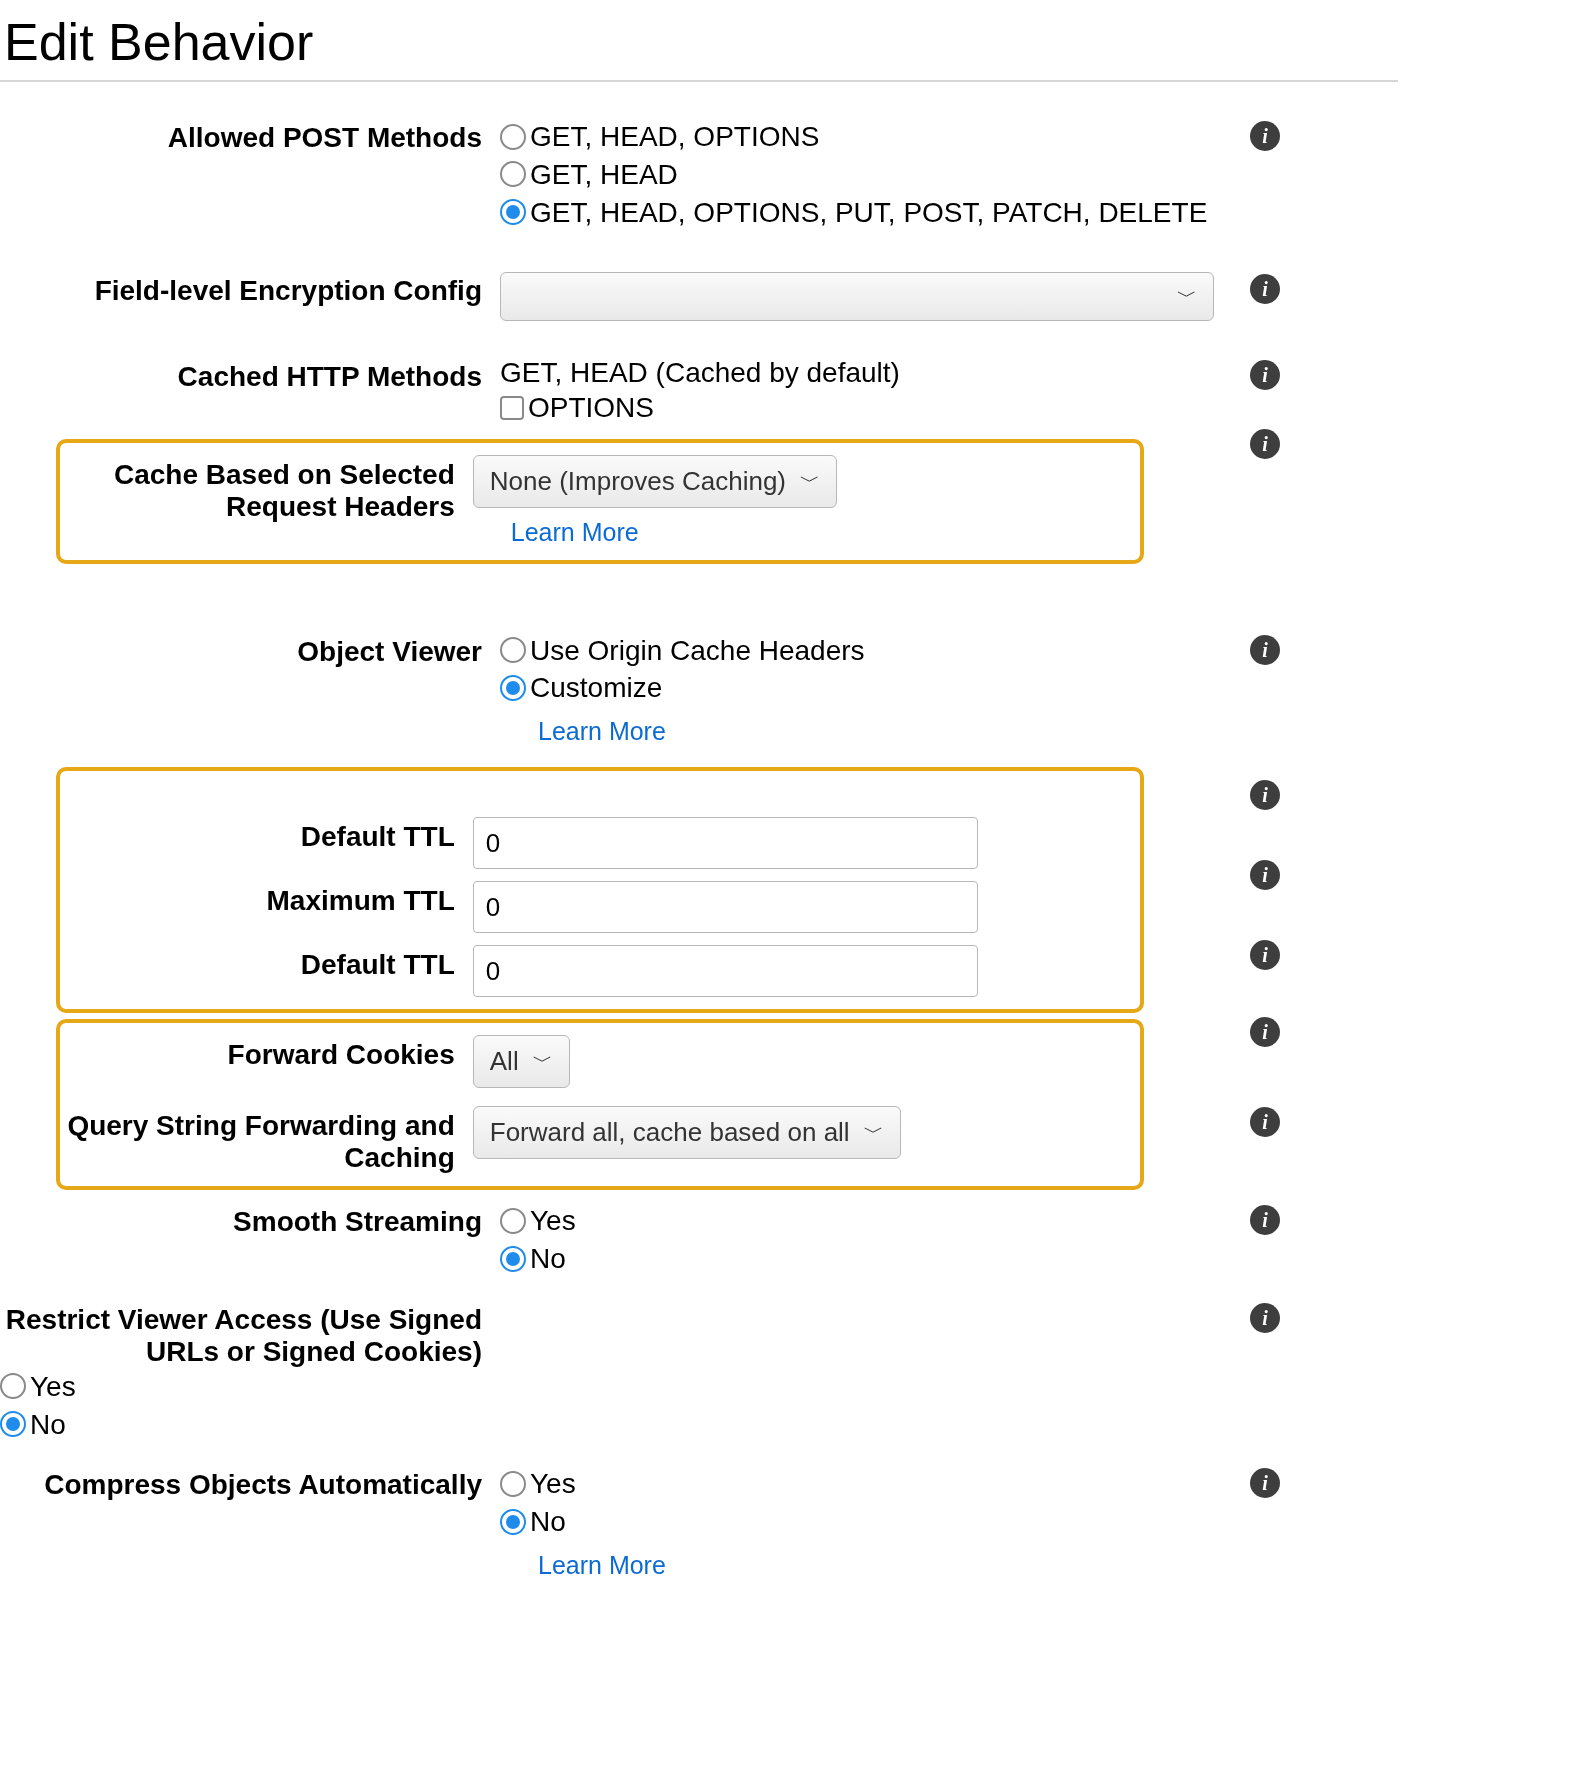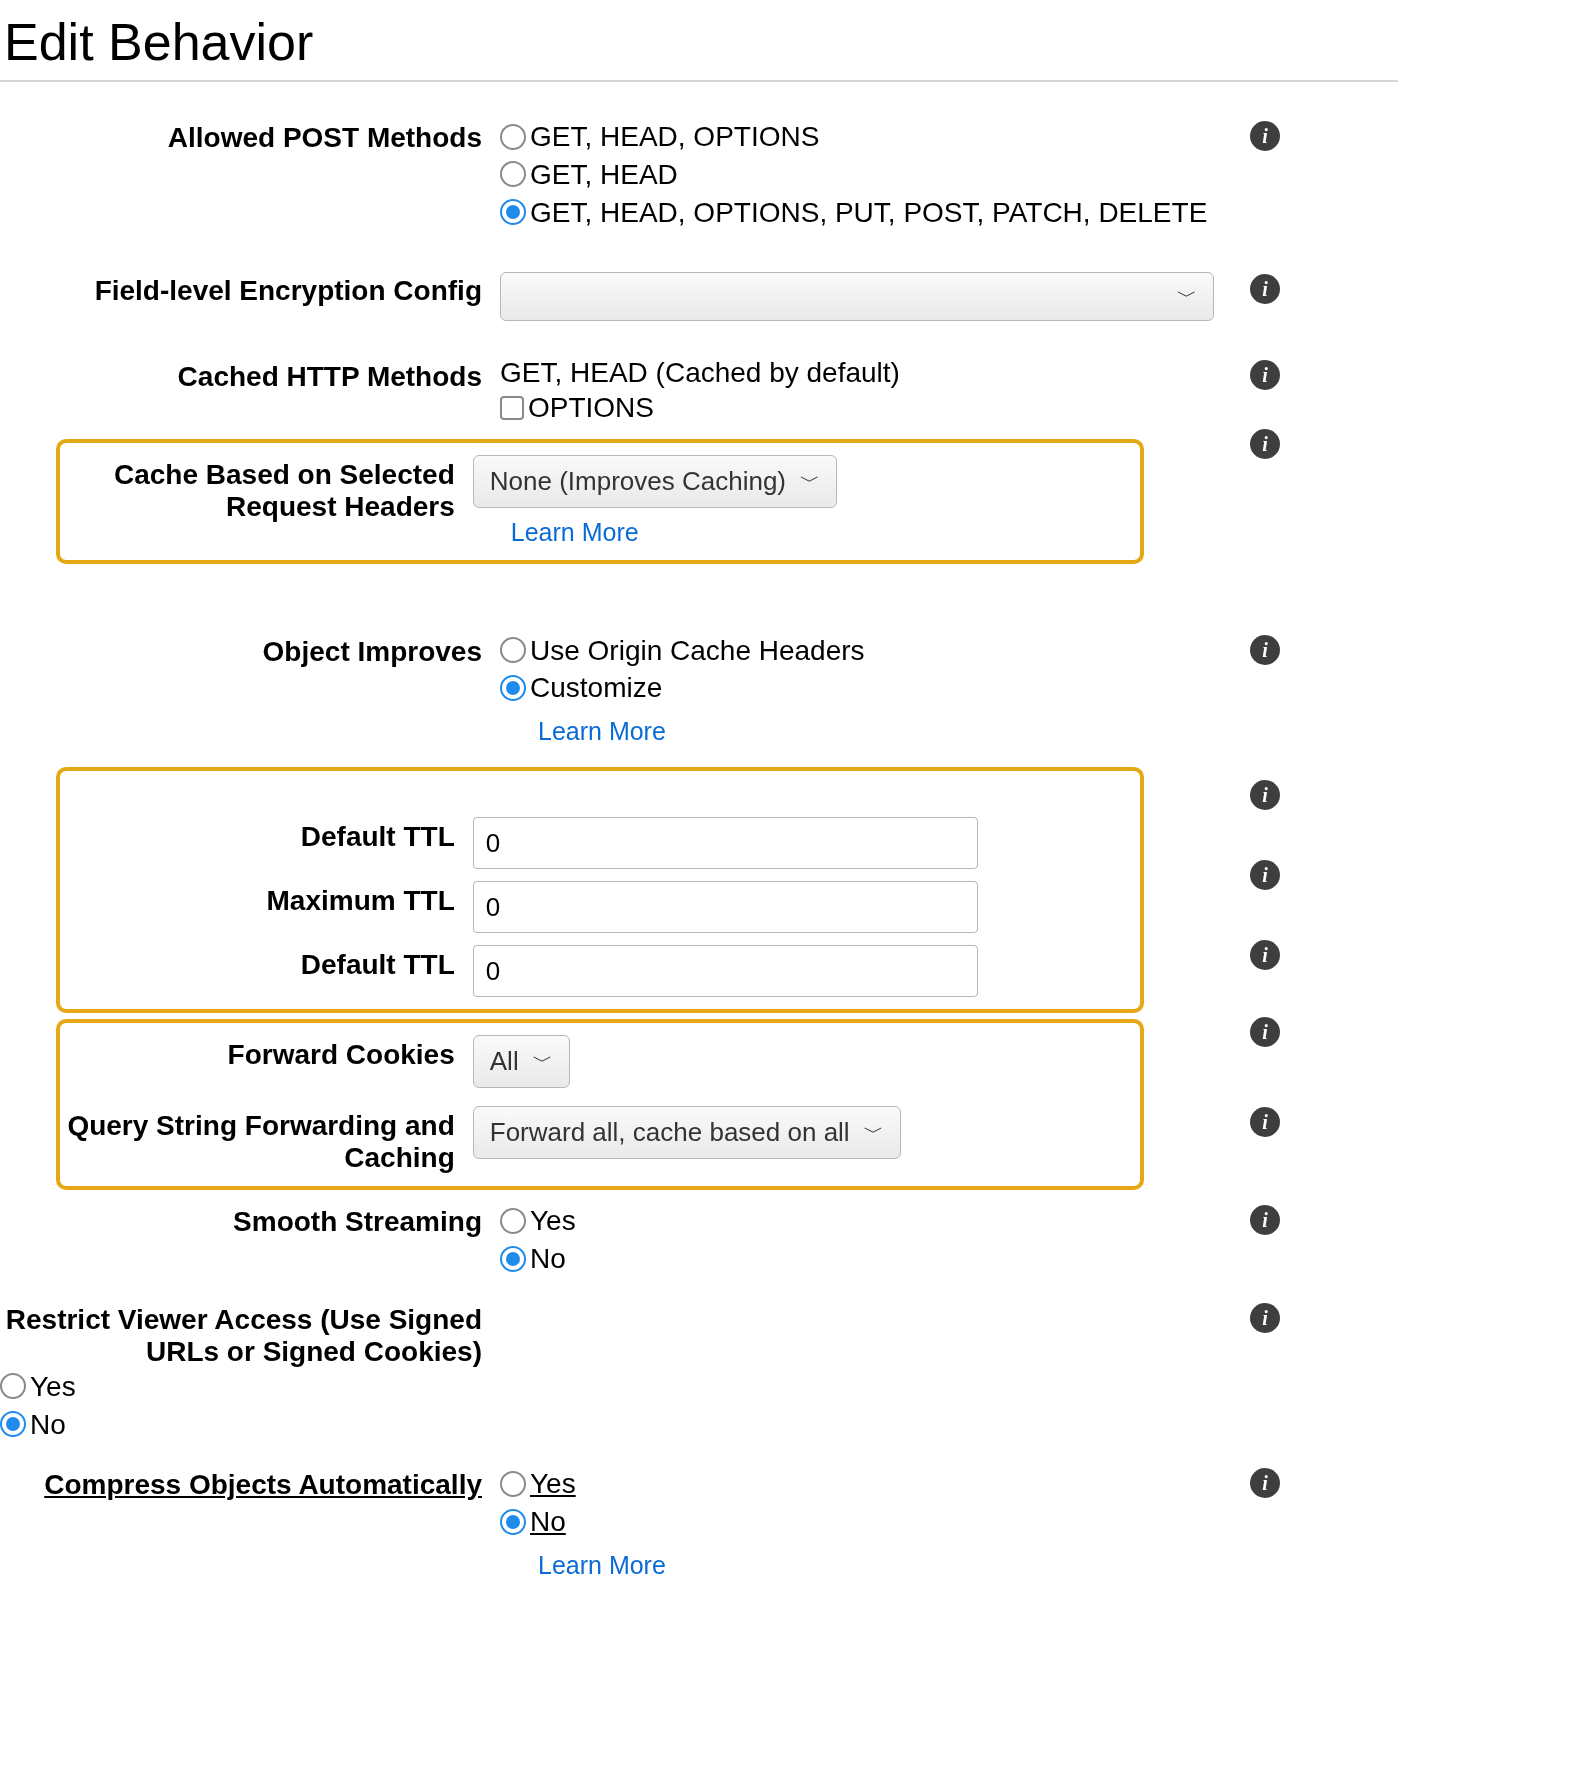--- a/index.html
+++ b/index.html
@@ -224,21 +224,21 @@
       </div>
     </div>
     <div class="row" style="margin-top:-150px; pointer-events:none;">
       <div class="label-col"></div>
         <div class="ctrl-col"></div>
       <div class="info-col" style="pointer-events:auto;"><span class="info-icon">i</span></div>
     </div>
     <div style="height:150px;"></div>
 
     <div class="row" style="margin-top:40px;">
-      <div class="label-col">Object Improves</div>
+      <div class="label-col">Object Viewer</div>
       <div class="ctrl-col">
         <div class="radio-line">
           <span class="radio"></span><span>Use Origin Cache Headers</span>
         </div>
         <div class="radio-line">
           <span class="radio checked"></span><span>Customize</span>
         </div>
         <a class="link" style="margin-left:38px;">Learn More</a>
       </div>
       <div class="info-col"><span class="info-icon">i</span></div>
@@ -315,21 +315,21 @@
         <div class="radio-line">
           <span class="radio"></span><span>Yes</span>
         </div>
         <div class="radio-line">
           <span class="radio checked"></span><span>No</span>
         </div>
       </div>
       <div class="info-col"><span class="info-icon">i</span></div>
     </div>
 
-    <div class="row" style="margin-top:10px;text-decoration:underline;">
+    <div class="row" style="margin-top:10px;">
       <div class="label-col">Compress Objects Automatically</div>
       <div class="ctrl-col">
         <div class="radio-line">
           <span class="radio"></span><span>Yes</span>
         </div>
         <div class="radio-line">
           <span class="radio checked"></span><span>No</span>
         </div>
         <a class="link" style="margin-left:38px;">Learn More</a>
       </div>

